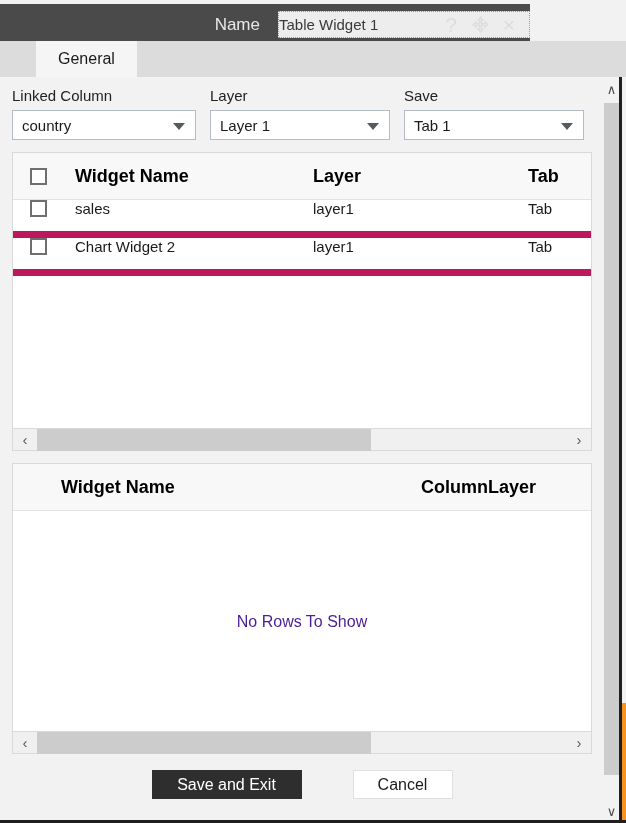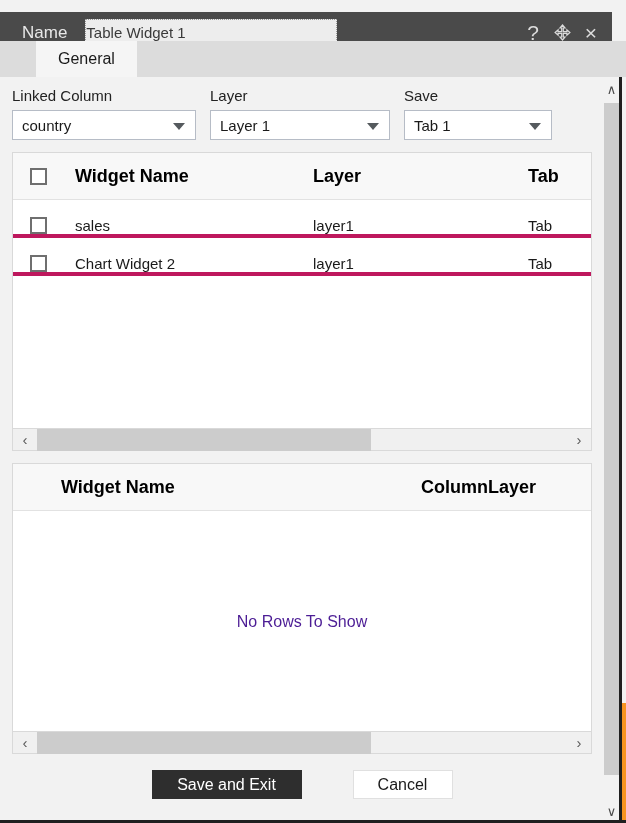--- a/index.html
+++ b/index.html
@@ -16,27 +16,28 @@
     height: 823px;
     overflow: hidden;
     background: #f2f2f2;
     box-sizing: border-box;
     border-bottom: 3px solid #1f1f1f;
   }
 
   
   .titlebar {
     position: absolute;
-    left: 0; top: 12px;
-    width: 612px;
+    left: 0; top: 4px;
+    width: 530px;
     height: 41px;
     background: #4a4a4a;
     display: flex;
     align-items: center;
     box-sizing: border-box;
+    justify-content: flex-end;
   }
   .titlebar-label {
     color: #e8e8e8;
     font-size: 17px;
     margin-left: 22px;
     margin-right: 18px;
     white-space: nowrap;
   }
   .name-input {
     width: 252px;
@@ -132,21 +133,21 @@
     box-sizing: border-box;
     display: flex;
     align-items: center;
     padding-left: 9px;
     font-size: 15px;
     color: #1a1a1a;
     cursor: pointer;
   }
   .select.w1 { width: 184px; }
   .select.w2 { width: 180px; }
-  .select.w3 { width: 148px; }
+  .select.w3 { width: 180px; }
   .caret {
     position: absolute;
     right: 10px;
     top: 50%;
     margin-top: -2px;
     width: 0; height: 0;
     border-left: 6px solid transparent;
     border-right: 6px solid transparent;
     border-top: 7px solid #555a5e;
   }
@@ -168,23 +169,23 @@
     background: #f8f8f8;
     border-bottom: 1px solid #e2e2e2;
     display: flex;
     align-items: center;
     box-sizing: border-box;
     position: relative;
   }
   .grid-row {
     height: 38px;
     background: #ffffff;
-    border-bottom: 4px solid #be185d;
-    display: flex;
-    align-items: flex-end;
+    border-bottom: 7px solid #be185d;
+    display: flex;
+    align-items: flex-start;
     box-sizing: border-box;
     position: relative;
   }
   .cb-cell {
     width: 50px;
     display: flex;
     align-items: center;
     justify-content: center;
     flex: none;
   }

